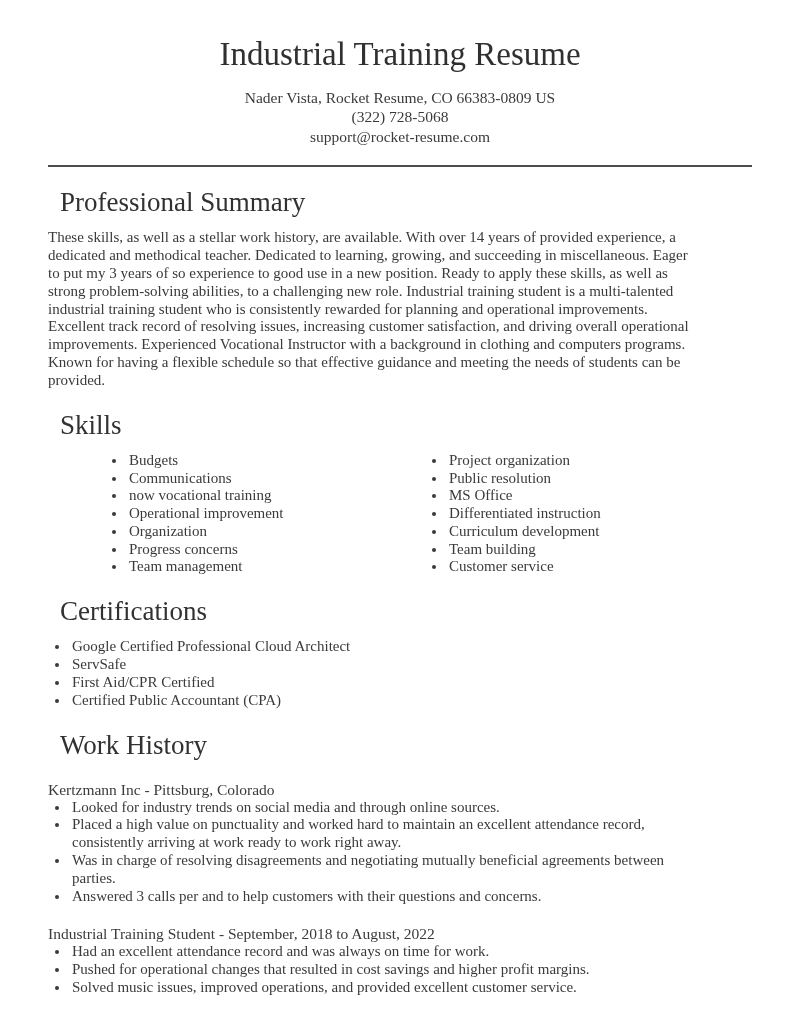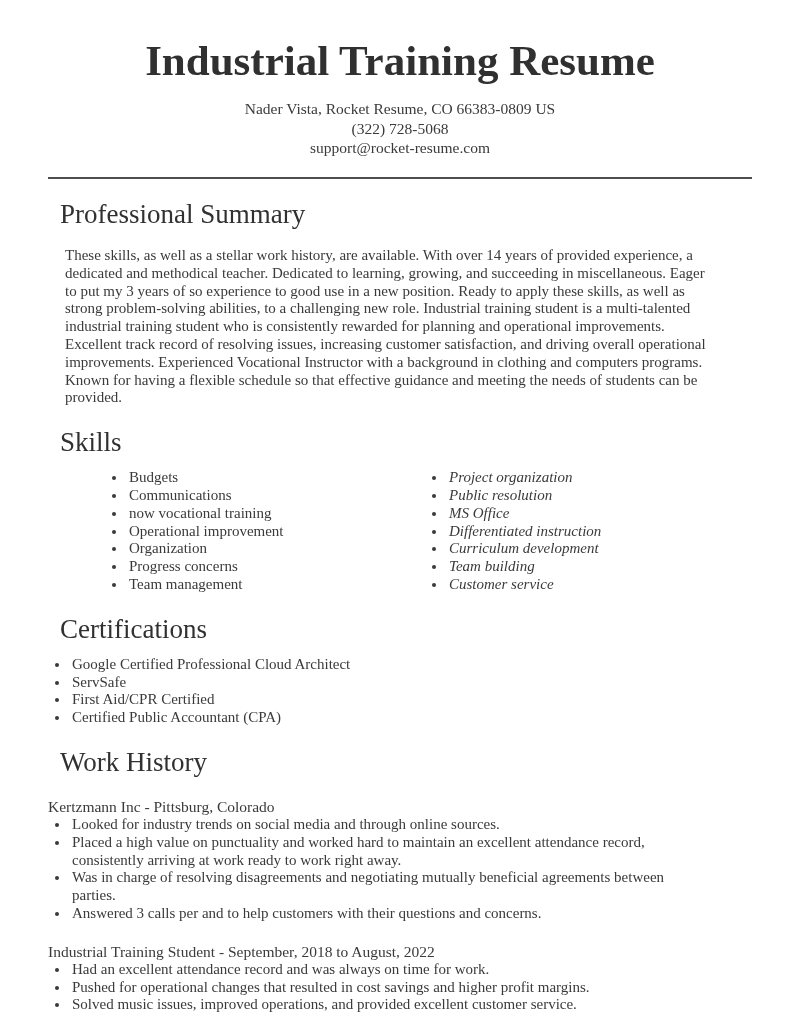--- a/index.html
+++ b/index.html
@@ -10,22 +10,22 @@
     background: #ffffff;
     color: #3a3a3a;
     font-family: "Liberation Serif", "DejaVu Serif", serif;
     overflow: hidden;
   }
   .page { padding: 36px 48px 0 48px; }
 
   
   .header { text-align: center; }
   .resume-title {
-    font-size: 43px;
-    font-weight: bold;
+    font-size: 33px;
+    font-weight: normal;
     color: #303030;
     margin: 0 0 14px 0;
     line-height: 1.15;
   }
   .contact-line {
     margin: 0;
     font-size: 15.5px;
     line-height: 19.5px;
     color: #3a3a3a;
   }
@@ -39,38 +39,38 @@
   .section-heading {
     font-size: 27px;
     font-weight: normal;
     color: #313131;
     margin: 20px 0 11px 12px;
     line-height: 1.15;
   }
   .indent { margin-left: 57px; }
 
   .summary-text {
-    margin: 17px;
+    margin: 0;
     width: 650px;
     font-size: 15px;
     line-height: 17.8px;
   }
 
   ul.bullets {
     margin: 0;
     padding-left: 22px;
     list-style: disc;
     font-size: 15px;
     line-height: 17.8px;
   }
   ul.bullets li { padding-left: 2px; }
 
   .skills-columns { display: flex; margin-left: 57px; }
   .skills-columns ul.col-left { width: 320px; flex: 0 0 320px; }
-  .skills-columns ul.col-right { flex: 1 1 auto; font-style: italic; }
+  .skills-columns ul.col-right { flex: 1 1 auto; }
 
   .cert-list { margin-left: 57px; }
 
   .job { margin-top: 19px; }
   .job-line {
     margin: 0;
     font-size: 15.5px;
     line-height: 19px;
   }
   .job ul.bullets { max-width: 660px; }

